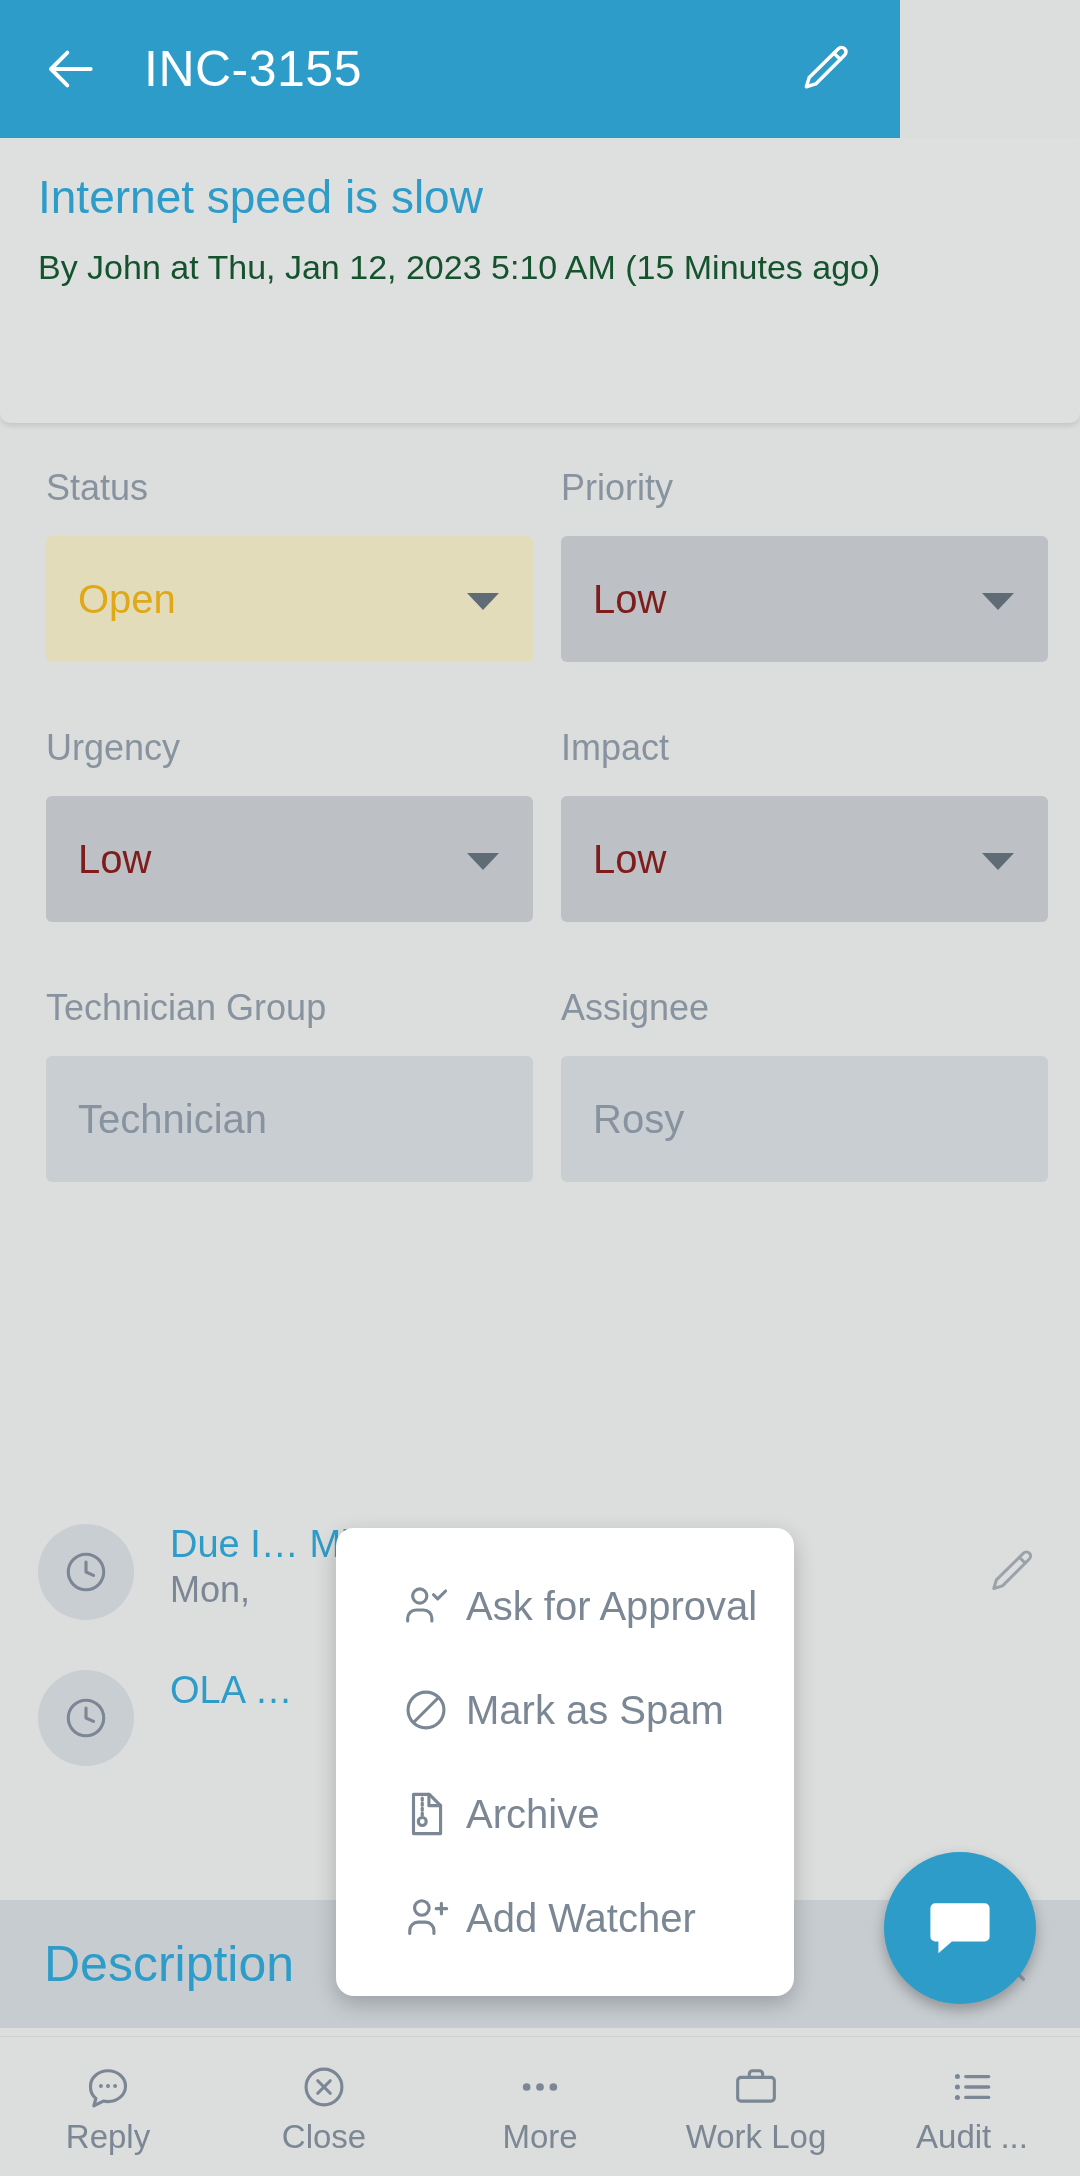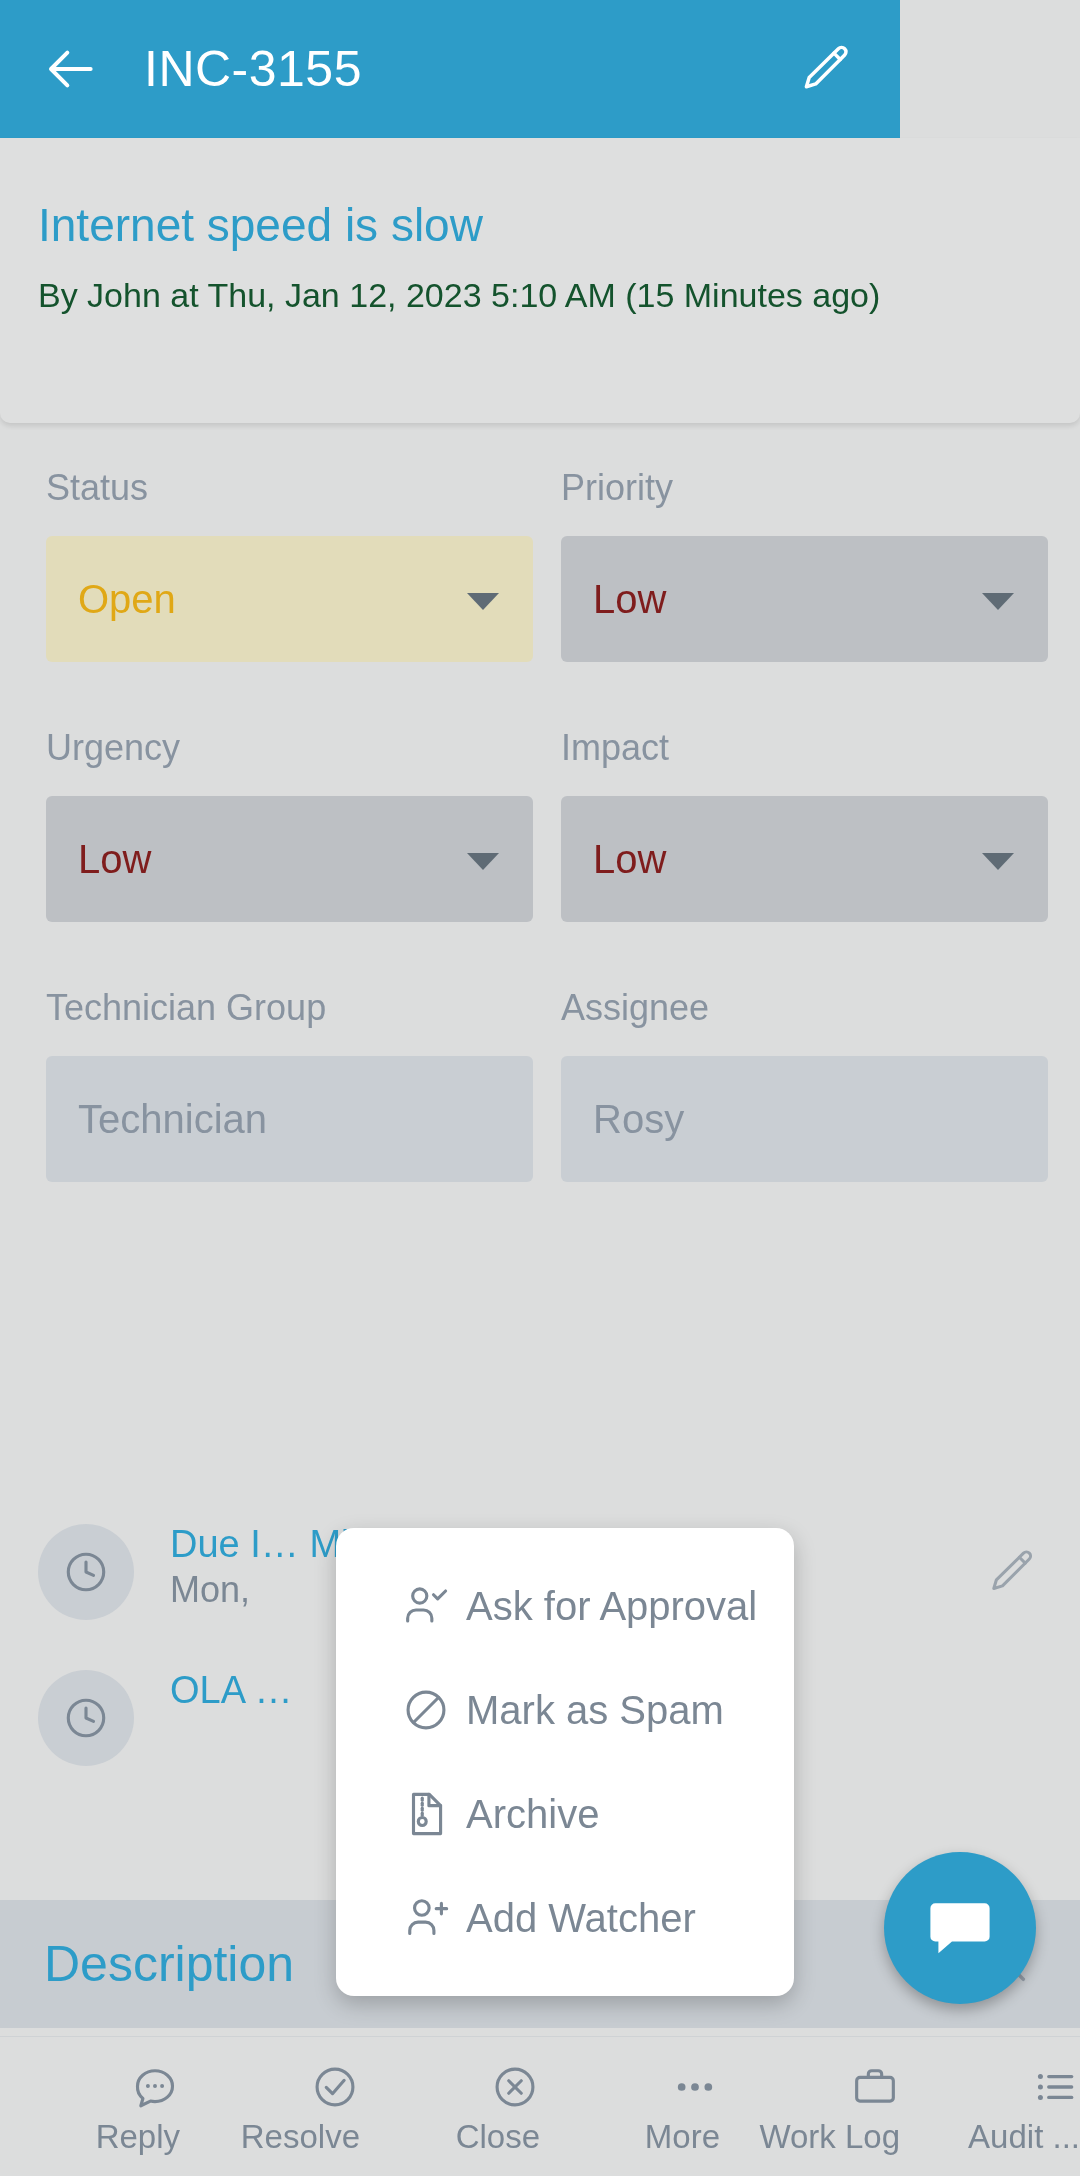--- a/index.html
+++ b/index.html
@@ -44,21 +44,21 @@
   }
 
   
   .summary-card {
     position: absolute;
     top: 138px; left: 0;
     width: 1080px; height: 285px;
     background: #dedfdf;
     border-radius: 0 0 10px 10px;
     box-shadow: 0 3px 5px rgba(0,0,0,0.10);
-    padding: 64px 38px 0 38px;
+    padding: 36px 38px 0 38px;
   }
   .summary-title {
     color: #2d9cc8;
     font-size: 46px;
     font-weight: 400;
     line-height: 1.0;
     margin-bottom: 26px;
   }
   .summary-meta {
     color: #14532d;
@@ -231,21 +231,21 @@
     border-top: 1px solid #cfd2d5;
     display: flex;
     align-items: center;
     z-index: 50;
   }
   .nav-item {
     flex: 1 1 0;
     height: 140px;
     display: flex;
     flex-direction: column;
-    align-items: flex-end;
+    align-items: center;
     justify-content: center;
     overflow: hidden;
   }
   .nav-icon {
     height: 54px;
     display: flex; align-items: center; justify-content: center;
     margin-bottom: 6px;
   }
   .nav-label {
     color: #7b8794;
@@ -458,29 +458,20 @@
         <svg width="50" height="50" viewBox="0 0 24 24" fill="none" stroke="#7b8794" stroke-width="1.5" stroke-linecap="round" stroke-linejoin="round">
           <path d="M20.4 11.6c0 4.1-3.8 7.4-8.4 7.4a9.9 9.9 0 0 1-2.2-.25L5.2 21l1-3.5A7 7 0 0 1 3.6 11.6c0-4.1 3.8-7.4 8.4-7.4s8.4 3.3 8.4 7.4z"></path>
           <circle cx="8.6" cy="11.5" r=".95" fill="#7b8794" stroke="none"></circle>
           <circle cx="12" cy="11.5" r=".95" fill="#7b8794" stroke="none"></circle>
           <circle cx="15.4" cy="11.5" r=".95" fill="#7b8794" stroke="none"></circle>
         </svg>
       </span>
       <span class="nav-label">Reply</span>
     </div>
 
-    <div class="nav-item">
-      <span class="nav-icon">
-        <svg width="50" height="50" viewBox="0 0 24 24" fill="none" stroke="#7b8794" stroke-width="1.5" stroke-linecap="round" stroke-linejoin="round">
-          <circle cx="12" cy="12" r="8.6"></circle>
-          <polyline points="7.8,12.2 10.8,15.2 16.4,8.8"></polyline>
-        </svg>
-      </span>
-      <span class="nav-label">Resolve</span>
-    </div>
 
     <div class="nav-item">
       <span class="nav-icon">
         <svg width="50" height="50" viewBox="0 0 24 24" fill="none" stroke="#7b8794" stroke-width="1.5" stroke-linecap="round" stroke-linejoin="round">
           <circle cx="12" cy="12" r="8.6"></circle>
           <line x1="9" y1="9" x2="15" y2="15"></line>
           <line x1="15" y1="9" x2="9" y2="15"></line>
         </svg>
       </span>
       <span class="nav-label">Close</span>

